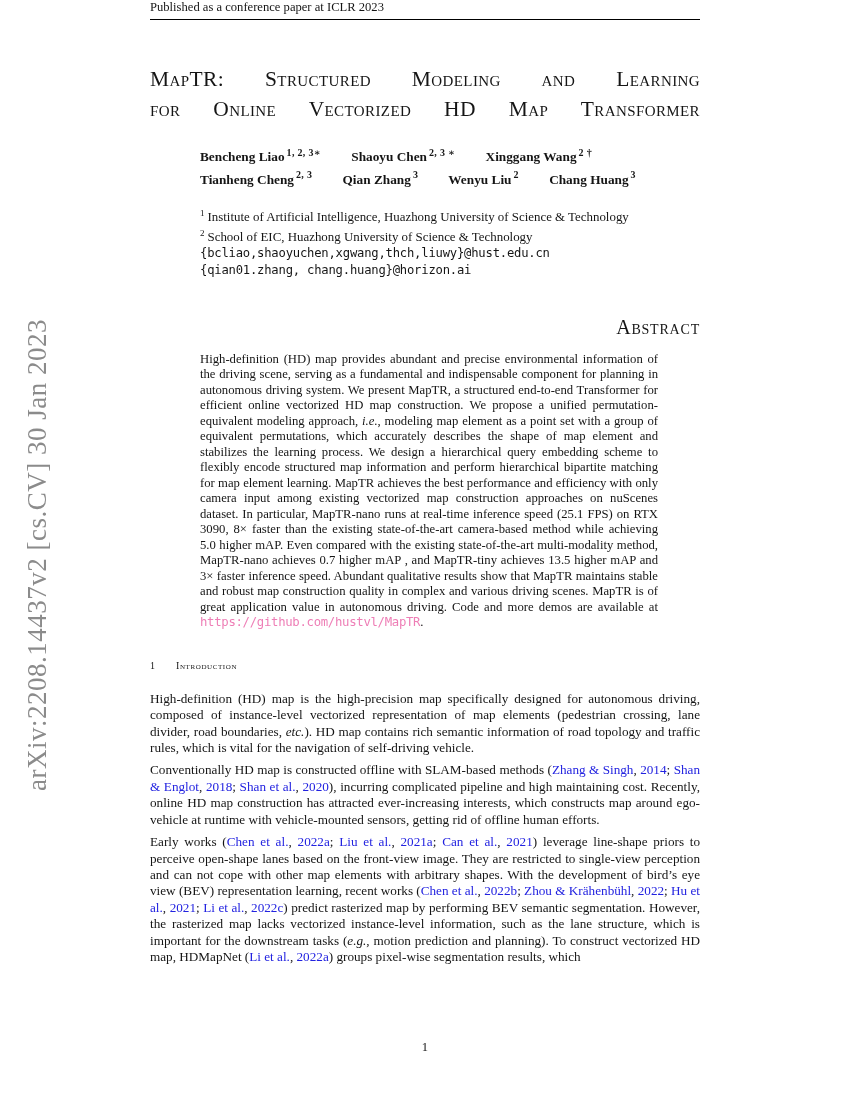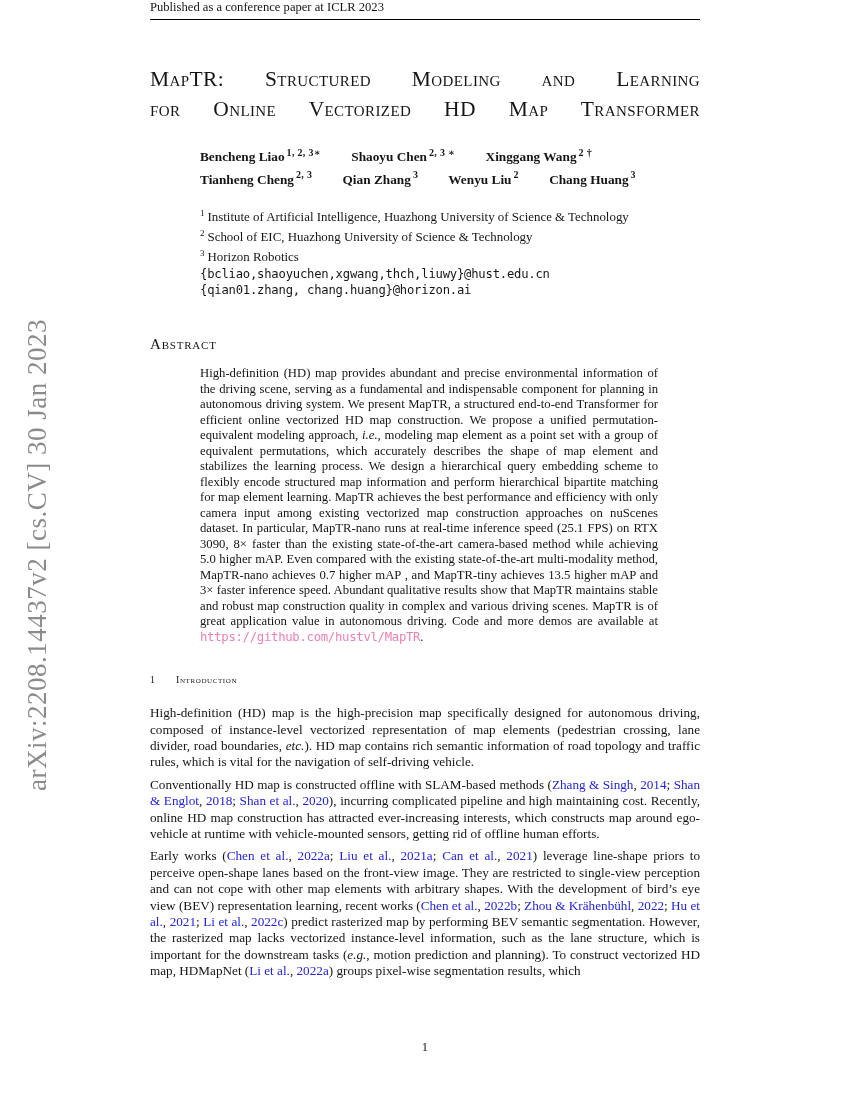--- a/index.html
+++ b/index.html
@@ -62,23 +62,23 @@
   .affil-line sup { font-size: 9px; margin-right: 3px; }
   .email-line {
     font-family: "DejaVu Sans Mono", "Liberation Mono", monospace;
     font-size: 12.2px;
     line-height: 16.2px;
     letter-spacing: -0.2px;
     white-space: nowrap;
   }
   .abstract-heading {
     margin-top: 38px;
-    text-align: left;
+    text-align: right;
     font-variant: small-caps;
-    font-size: 15px;
+    font-size: 20px;
     letter-spacing: 0.8px;
   }
   .abstract-body {
     margin-top: 13px;
     margin-left: 50px;
     width: 458px;
     font-size: 12.7px;
     line-height: 15.5px;
     text-align: justify;
   }
@@ -149,21 +149,20 @@
       <span class="author"><span>Tianheng Cheng</span><sup>2, 3</sup></span>
       <span class="author"><span>Qian Zhang</span><sup>3</sup></span>
       <span class="author"><span>Wenyu Liu</span><sup>2</sup></span>
       <span class="author"><span>Chang Huang</span><sup>3</sup></span>
     </div>
   </div>
 
   <div class="affiliations">
     <div class="affil-line"><sup>1</sup><span>Institute of Artificial Intelligence, Huazhong University of Science &amp; Technology</span></div>
     <div class="affil-line"><sup>2</sup><span>School of EIC, Huazhong University of Science &amp; Technology</span></div>
-    <div class="affil-line"><sup>3</sup><span>Horizon Robotics</span></div>
     <div class="email-line">{bcliao,shaoyuchen,xgwang,thch,liuwy}@hust.edu.cn</div>
     <div class="email-line">{qian01.zhang, chang.huang}@horizon.ai</div>
   </div>
 
   <div class="abstract-heading">Abstract</div>
   <div class="abstract-body"><span class="seg-plain">High-definition (HD) map provides abundant and precise environmental information of the driving scene, serving as a fundamental and indispensable component for planning in autonomous driving system. We present MapTR, a structured end-to-end Transformer for efficient online vectorized HD map construction. We propose a unified permutation-equivalent modeling approach, </span><span class="seg-italic">i.e.</span><span class="seg-plain">, modeling map element as a point set with a group of equivalent permutations, which accurately describes the shape of map element and stabilizes the learning process. We design a hierarchical query embedding scheme to flexibly encode structured map information and perform hierarchical bipartite matching for map element learning. MapTR achieves the best performance and efficiency with only camera input among existing vectorized map construction approaches on nuScenes dataset. In particular, MapTR-nano runs at real-time inference speed (25.1 FPS) on RTX 3090, 8× faster than the existing state-of-the-art camera-based method while achieving 5.0 higher mAP. Even compared with the existing state-of-the-art multi-modality method, MapTR-nano achieves 0.7 higher mAP , and MapTR-tiny achieves 13.5 higher mAP and 3× faster inference speed. Abundant qualitative results show that MapTR maintains stable and robust map construction quality in complex and various driving scenes. MapTR is of great application value in autonomous driving. Code and more demos are available at </span><span class="seg-link">https://github.com/hustvl/MapTR</span><span class="seg-plain">.</span></div>
 
   <div class="section-heading">
     <span class="section-number">1</span><span class="section-title">Introduction</span>
   </div>

